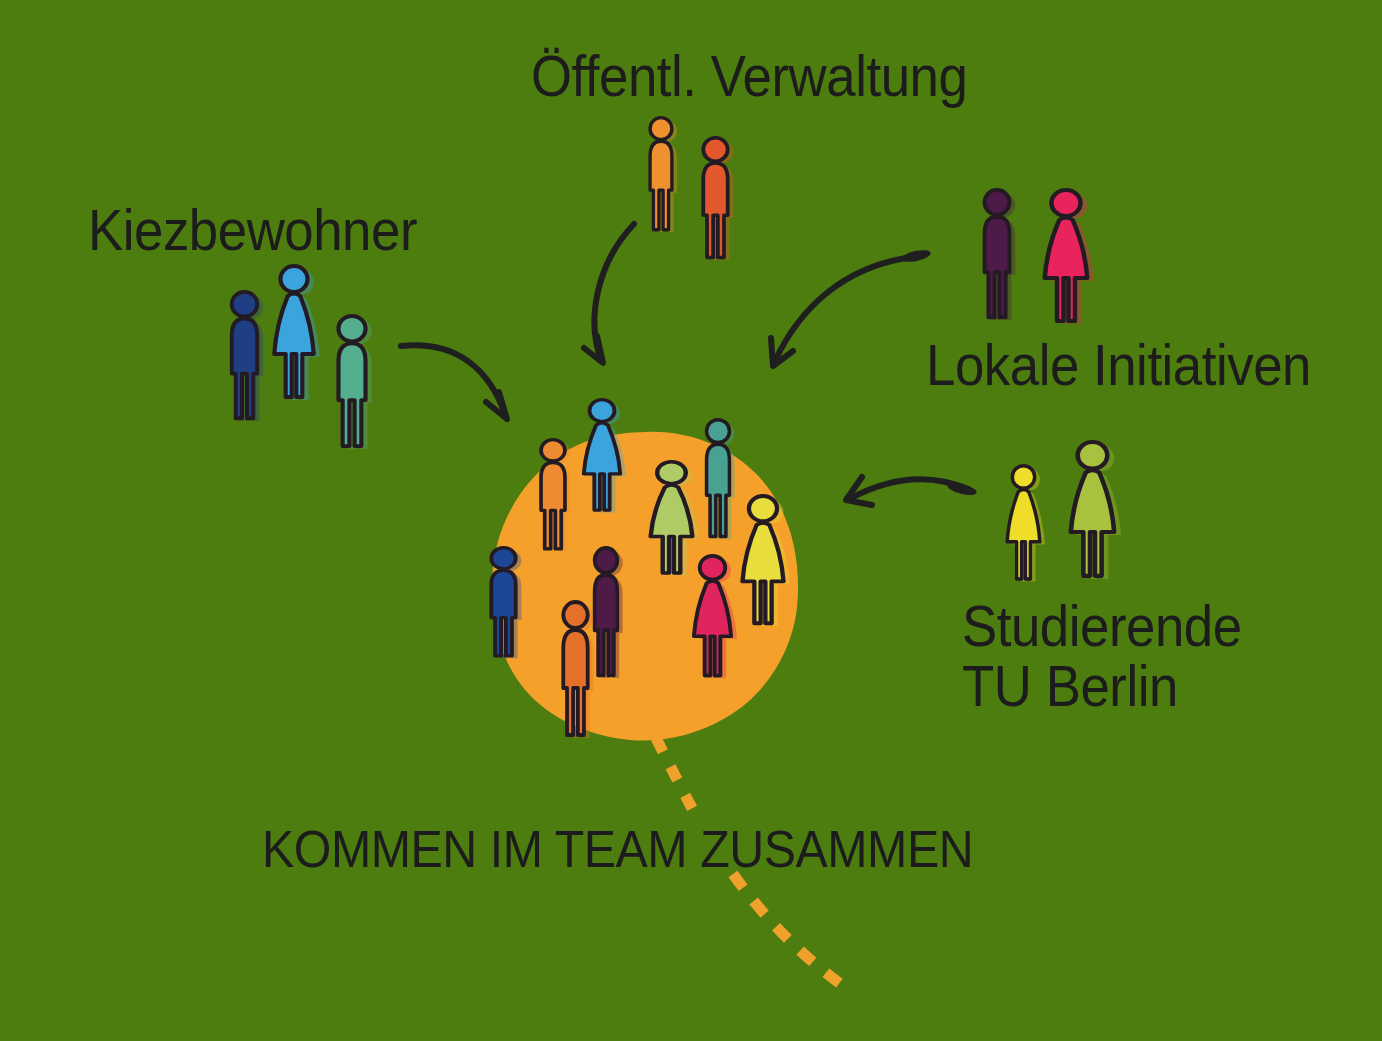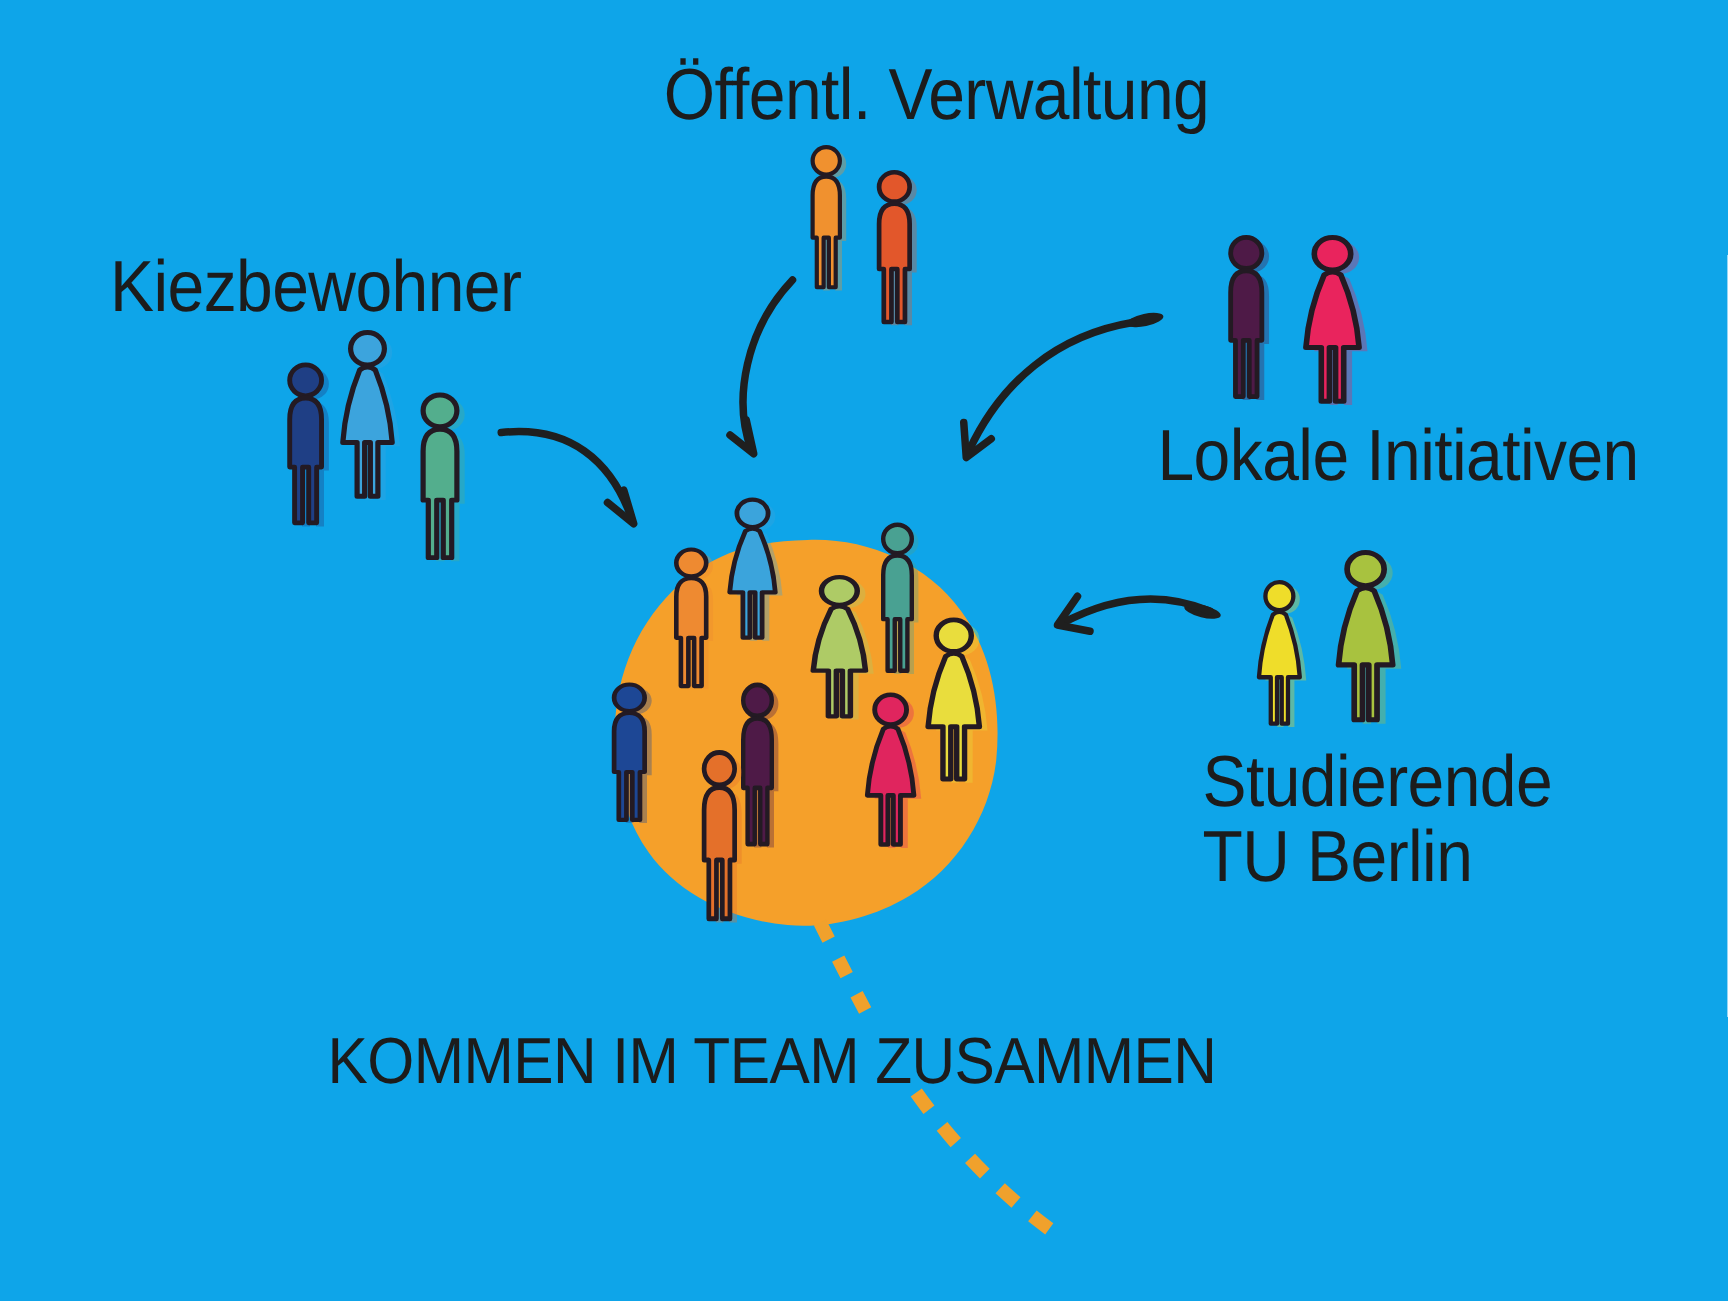--- a/index.html
+++ b/index.html
@@ -1,20 +1,20 @@
 <!DOCTYPE html>
 <html><head>
 <meta charset="utf-8">
 <style>
   html, body { margin: 0; padding: 0; background: #ffffff; }
   .canvas {
     position: relative;
     width: 1382px;
     height: 1041px;
-    background: #0ea5e9;
+    background: #4d7c0f;
     overflow: hidden;
     font-family: "Liberation Sans", sans-serif;
   }
   .canvas svg.scene {
     position: absolute;
     left: 0; top: 0;
   }
   symbol { overflow: visible; }
   .label {
     position: absolute;

